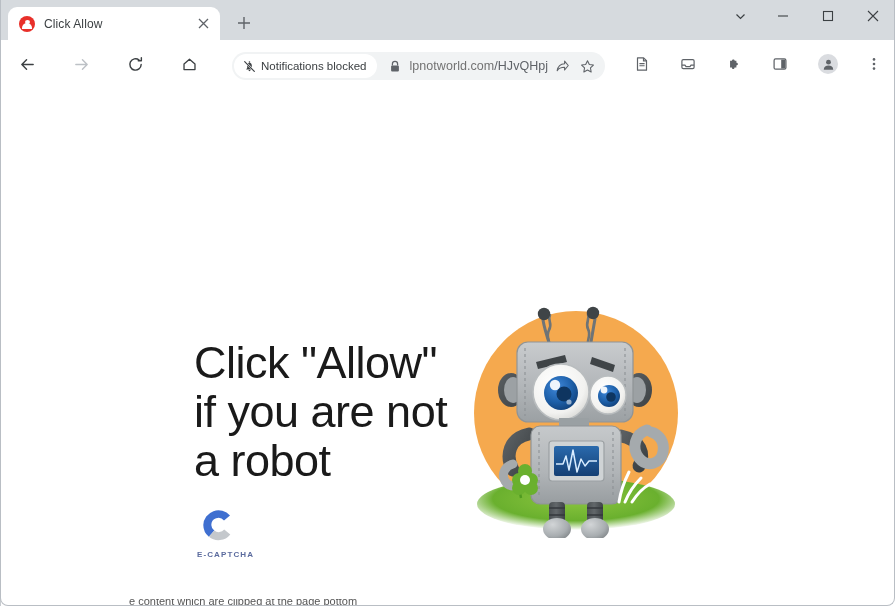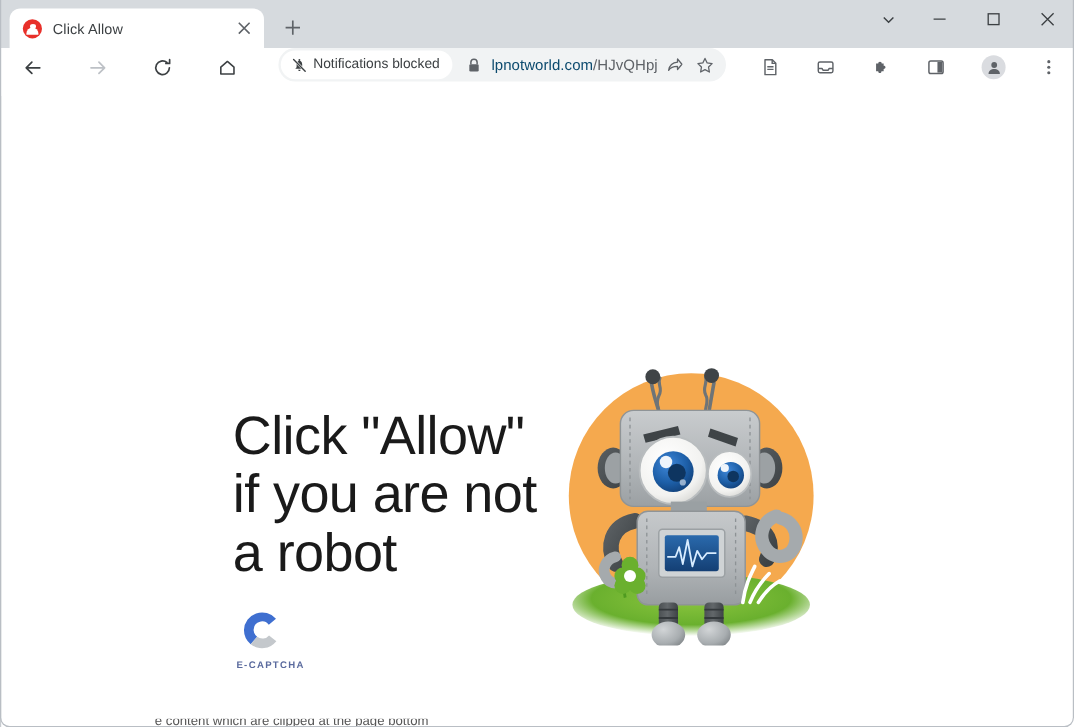--- a/index.html
+++ b/index.html
@@ -97,21 +97,21 @@
     width: 45px; height: 32px;
     display: flex; align-items: center; justify-content: center;
   }
   .win-btn.tabsearch { width: 40px; }
 
   
   .toolbar {
     height: 40px;
     background: #ffffff;
     display: flex;
-    align-items: flex-start;
+    align-items: flex-end;
     padding: 0 6px 0 8px;
     gap: 16px;
   }
   .nav-btn {
     width: 32px; height: 32px;
     display: flex; align-items: center; justify-content: center;
     border-radius: 50%;
     flex: 0 0 auto;
     margin: 0 3px;
   }
@@ -151,21 +151,21 @@
   }
   .omni-url {
     font-size: 12.5px;
     color: #3c4043;
     white-space: nowrap;
     overflow: hidden;
     flex: 1 1 auto;
     min-width: 0;
     letter-spacing: .05px;
   }
-  .omni-url .host { color: #0c4a6e; }
+  .omni-url .host { color: #737373; }
   .omni-url .path { color: #5f6368; }
   .omni-icon {
     width: 24px; height: 24px;
     flex: 0 0 auto;
     display: flex; align-items: center; justify-content: center;
     margin-right: 2px;
   }
   .tb-icon {
     width: 26px; height: 32px;
     flex: 0 0 auto;

